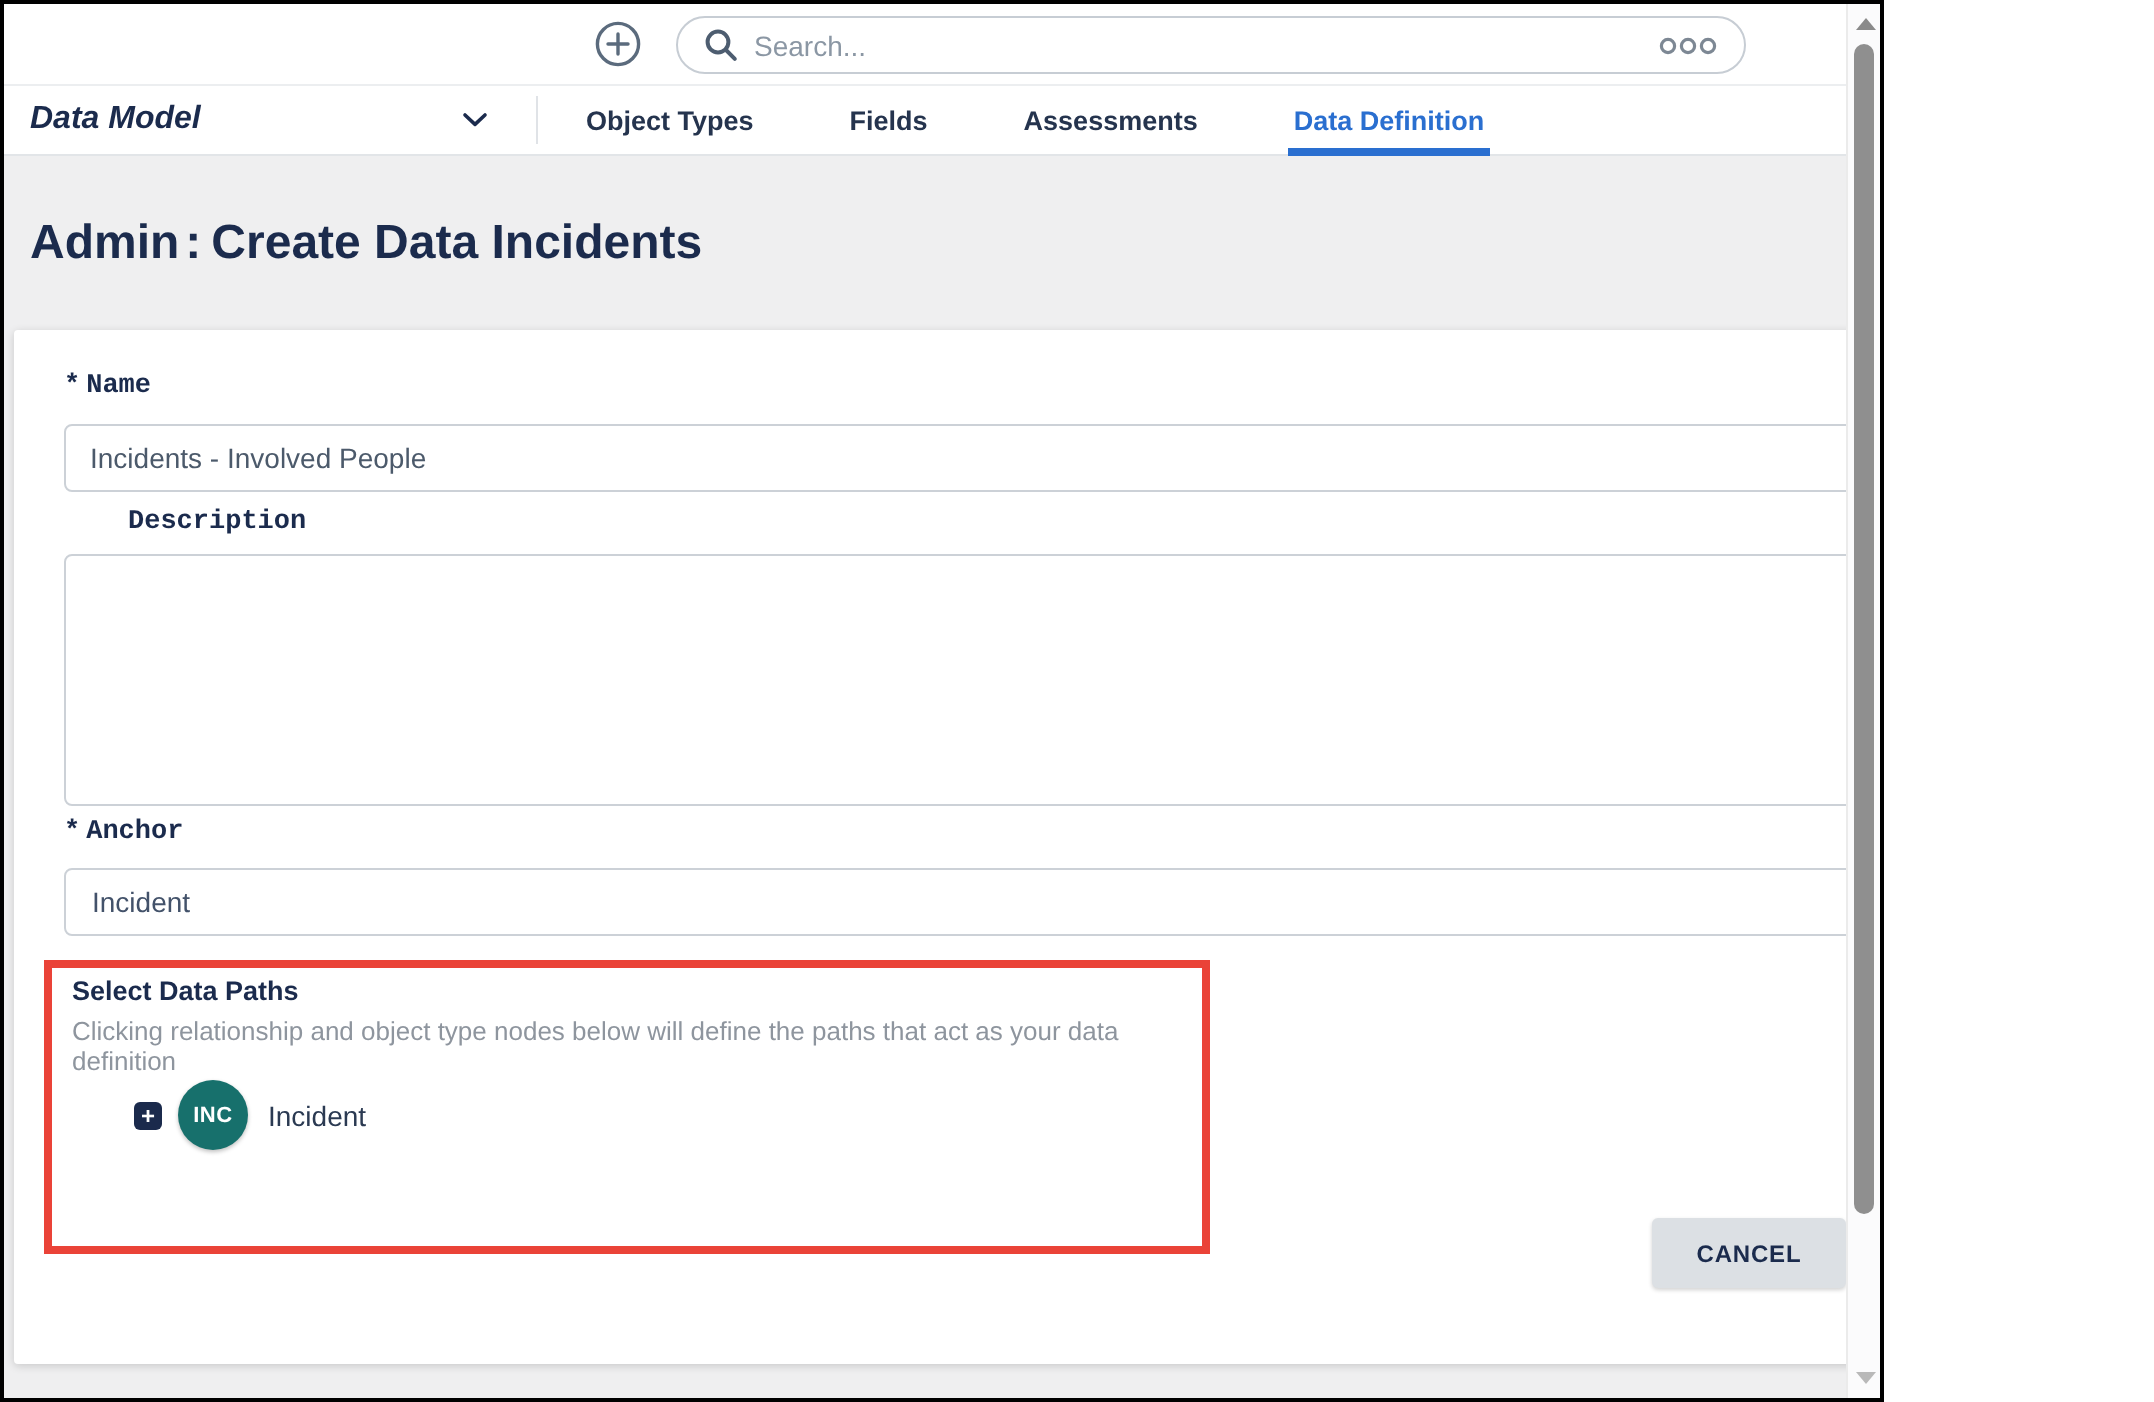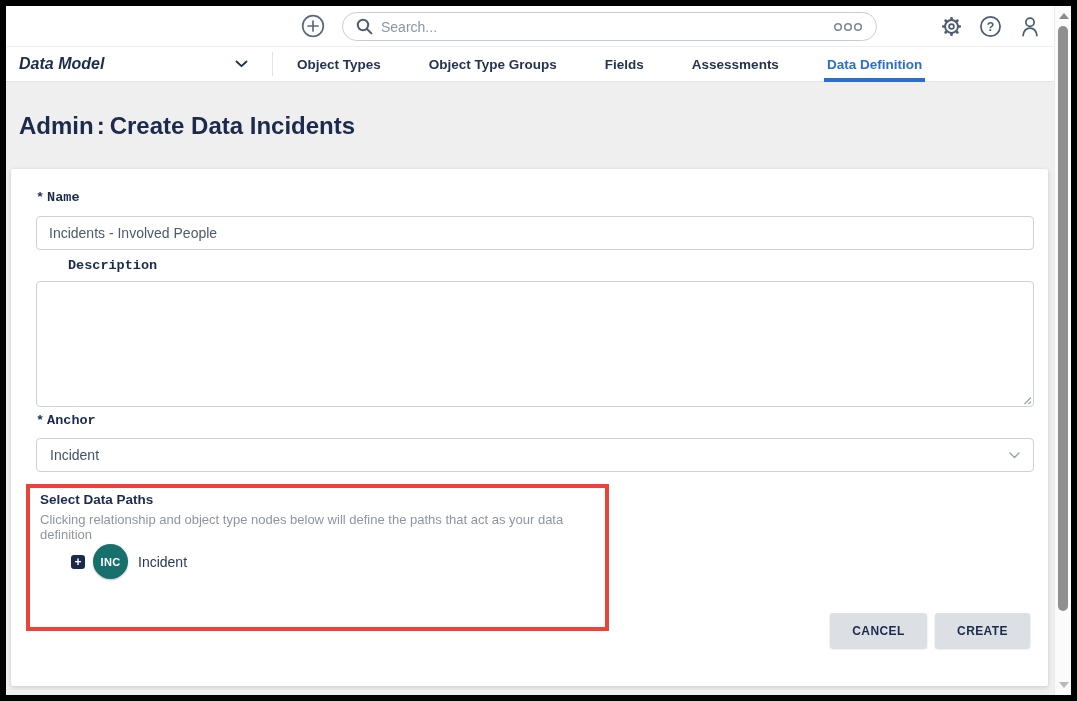--- a/index.html
+++ b/index.html
@@ -1,19 +1,19 @@
 <!DOCTYPE html>
 <html style="--accent-blue: #2a6fd0; --highlight-red: #ea4338; --node-teal: #17706c; --navy: #1b2b4d;"><head>
 <meta charset="utf-8">
 <style>
   * { margin:0; padding:0; box-sizing:border-box; }
   html,body { width:1077px; height:701px; }
   body { font-family:"Liberation Sans", sans-serif; background:#fff; }
 
-  .window { position:relative; width:1077px; height:701px; border:6px solid #000000; background:#0f172a; overflow:hidden; }
+  .window { position:relative; width:942px; height:701px; border:2px solid #000000; background:#0f172a; overflow:hidden; }
 
   
   .scrollbar { position:absolute; top:0; right:0; bottom:0; width:17px; background:#fbfbfc; border-left:1px solid #ebebeb; }
   .sb-up, .sb-down { position:absolute; left:4px; width:0; height:0; border-left:5px solid transparent; border-right:5px solid transparent; }
   .sb-up   { top:7px; border-bottom:6px solid #8a8a8a; }
   .sb-down { bottom:7px; border-top:6px solid #b9b9b9; }
   .sb-thumb { position:absolute; left:3px; top:20px; width:10px; height:585px; border-radius:6px; background:#8f8f8f; }
 
   .app { position:absolute; top:0; left:0; right:17px; bottom:0; }
 
@@ -155,23 +155,20 @@
               <polyline points="1.5,1.5 6.5,6.2 11.5,1.5" fill="none" stroke="#1b2b4d" stroke-width="1.8" stroke-linecap="round" stroke-linejoin="round"></polyline>
             </svg>
         </span>
       </div>
       <div class="nav-divider"></div>
       <div class="tabs">
         <div class="tab">
             <span>Object Types</span>
           </div>
         <div class="tab">
-            <span>Object Type Groups</span>
-          </div>
-        <div class="tab">
             <span>Fields</span>
           </div>
         <div class="tab">
             <span>Assessments</span>
           </div>
         <div class="tab active">
             <span>Data Definition</span>
           </div>
       </div>
     </div>

